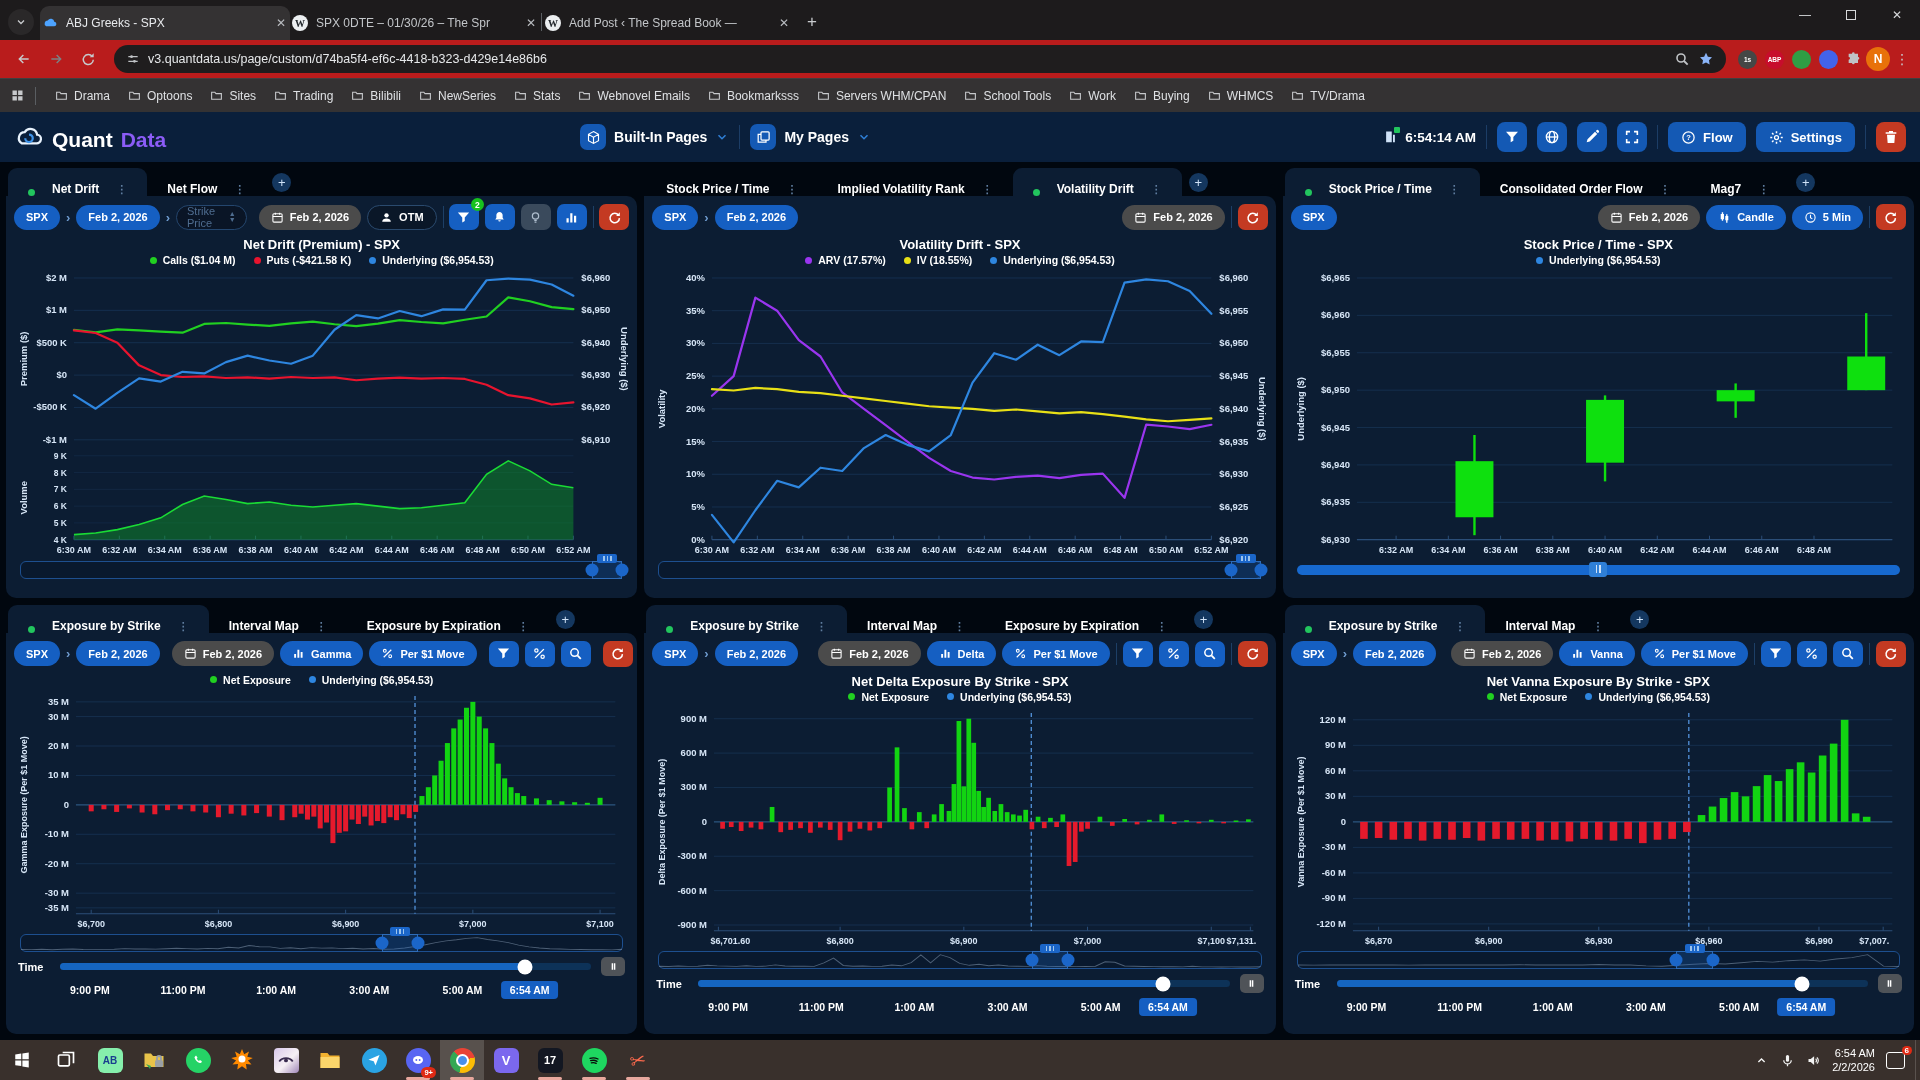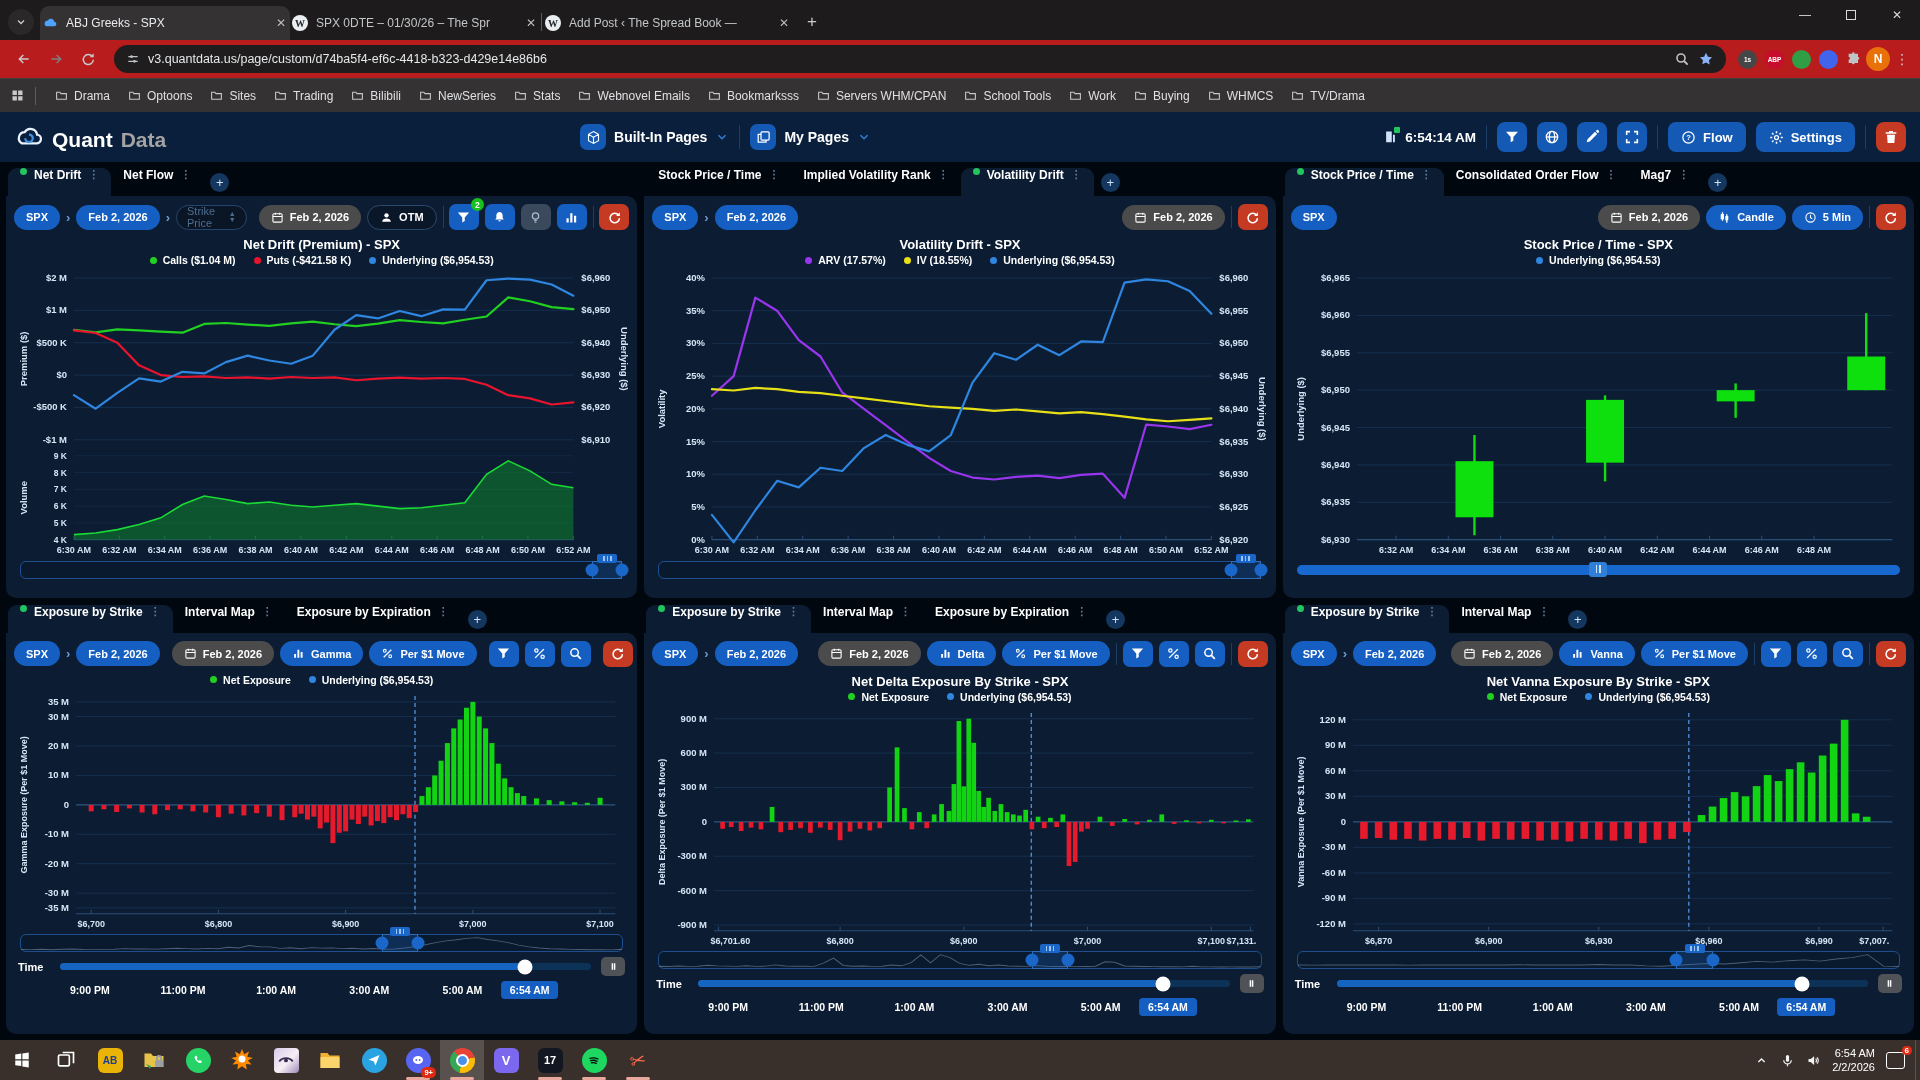--- a/index.html
+++ b/index.html
@@ -36,40 +36,40 @@
 .menu3{color:#c7c9cc;width:16px;text-align:center;font-size:14px}
 .bookbar{height:34px;background:#343233;display:flex;align-items:center;gap:2px;padding:0 10px;border-top:1px solid #413f40}
 .appsgrid{width:15px;height:15px;color:#c7c9cc;margin-right:4px}
 .bookdiv{width:1px;height:18px;background:#5a5e62;margin:0 8px 0 4px}
 .bm{display:flex;align-items:center;gap:6px;color:#dee0e3;font-size:12px;padding:4px 9px;border-radius:6px;white-space:nowrap}
 .bm .ic{width:13px;height:13px;color:#c7c9cc}
 
 .appheader{height:50px;background:#0a1f3b;display:flex;align-items:center;padding:0 14px;gap:10px}
 .brand{display:flex;align-items:flex-end;gap:8px;font-size:21px;font-weight:bold}
 .brand .cloudic{width:30px;height:30px;color:#e8f2fd}
-.brand .d{color:#a3a3a3}
+.brand .d{color:#8b5cf6}
 .hspace1{flex:1}.hspace2{flex:1.25}
 .pagesbtn{display:flex;align-items:center;gap:8px;color:#fff;font-weight:bold;font-size:14px;background:none;border:none}
 .pagesbtn .bic{width:26px;height:26px;border-radius:7px;background:#1459b4;display:flex;align-items:center;justify-content:center;color:#fff}
 .pagesbtn .bic .ic{width:15px;height:15px}
 .pagesbtn .chev{width:14px;height:14px;color:#2f7fd6}
 .hdiv{width:1px;height:24px;background:#1c3d66}
 .clock{display:flex;align-items:center;gap:7px;color:#fff;font-weight:bold;font-size:13.5px}
 .bld{width:15px;height:16px;color:#cfe2f7;position:relative}
 .bld .grn{position:absolute;width:6px;height:6px;background:#22c55e;right:-2px;top:-2px;border-radius:1px}
 .hbtn{width:30px;height:30px;border-radius:8px;background:#1459b4;color:#fff;display:flex;align-items:center;justify-content:center;border:none}
 .hbtn .ic{width:16px;height:16px}
 .hbtn.red{background:#c43a22}
 .hpill{height:30px;border-radius:8px;background:#1459b4;color:#fff;display:flex;align-items:center;gap:7px;padding:0 13px;font-weight:bold;font-size:13px;border:none}
 .hpill .ic{width:15px;height:15px}
 
 .content{height:878px;padding:6px;display:grid;grid-template-columns:1fr 1fr 1fr;grid-template-rows:1fr 1fr;gap:7px;background:#01070f}
 .panel{display:flex;flex-direction:column;min-width:0;min-height:0}
 .ptabs{height:28px;display:flex;align-items:flex-end;padding-left:2px}
-.ptab{height:28px;display:flex;align-items:flex-start;gap:7px;padding:0 12px;border-radius:9px 9px 0 0;color:#fff;font-weight:bold;font-size:12px;white-space:nowrap}
+.ptab{height:28px;display:flex;align-items:flex-end;gap:17px;padding:0 20px;border-radius:9px 9px 0 0;color:#fff;font-weight:bold;font-size:12px;white-space:nowrap}
 .ptab.active{background:#0c1d33}
 .pdot{width:7px;height:7px;border-radius:50%;background:#22c55e;flex:none}
 .ptab .more{color:#5f7d9f;font-size:11px}
 .ptab-plus{width:19px;height:19px;border-radius:50%;background:#14375f;color:#cfe2f7;font-size:13px;display:flex;align-items:center;justify-content:center;margin:0 0 4px 7px}
 .pbody{flex:1;background:#0c1d33;border-radius:0 10px 10px 10px;display:flex;flex-direction:column;padding:6px 8px;min-height:0}
 .ptoolbar{display:flex;align-items:center;gap:6px;padding:2px 0 6px}
 .tchip{height:25px;display:flex;align-items:center;gap:6px;padding:0 12px;border-radius:13px;font-weight:bold;font-size:11px;color:#fff;white-space:nowrap;border:none}
 .tchip.blue{background:#155fc2}
 .tchip.gray{background:#4b4b4b}
 .tchip.dark{background:#0a1728;border:1px solid #2a4a6e}
@@ -1446,21 +1446,21 @@
         </svg>
       </div>
     <div id="tbapps" style="display:flex;align-items:stretch">
         <div class="tbbtn">
           <svg viewBox="0 0 24 24" style="width: 20px; height: 20px;">
             <rect x="3" y="6" width="13" height="13" rx="1.5" fill="none" stroke="#fff" stroke-width="2"></rect>
             <path fill="none" stroke="#fff" stroke-width="2" d="M8 3h13v13"></path>
           </svg>
         </div>
         <div class="tbbtn">
-          <div class="aib" style="background: #eab308; color: rgb(26, 63, 143); font-size: 10px;">AB</div>
+          <div class="aib" style="background: #86efac; color: rgb(26, 63, 143); font-size: 10px;">AB</div>
         </div>
         <div class="tbbtn">
           <svg viewBox="0 0 24 24" style="width: 24px; height: 24px;">
             <path fill="#e8c34a" d="M2.5 5.5h6.5l2 2.5h10.5v11H2.5v-13.5z"></path>
             <rect x="13" y="12" width="8" height="7" rx="1.5" fill="#9aa0a6"></rect>
             <path fill="none" stroke="#9aa0a6" stroke-width="2" d="M15 12v-2a2 2 0 0 1 4 0v2"></path>
             <path fill="#34a853" d="M4 16l5 2-1 3z"></path>
           </svg>
         </div>
         <div class="tbbtn">

